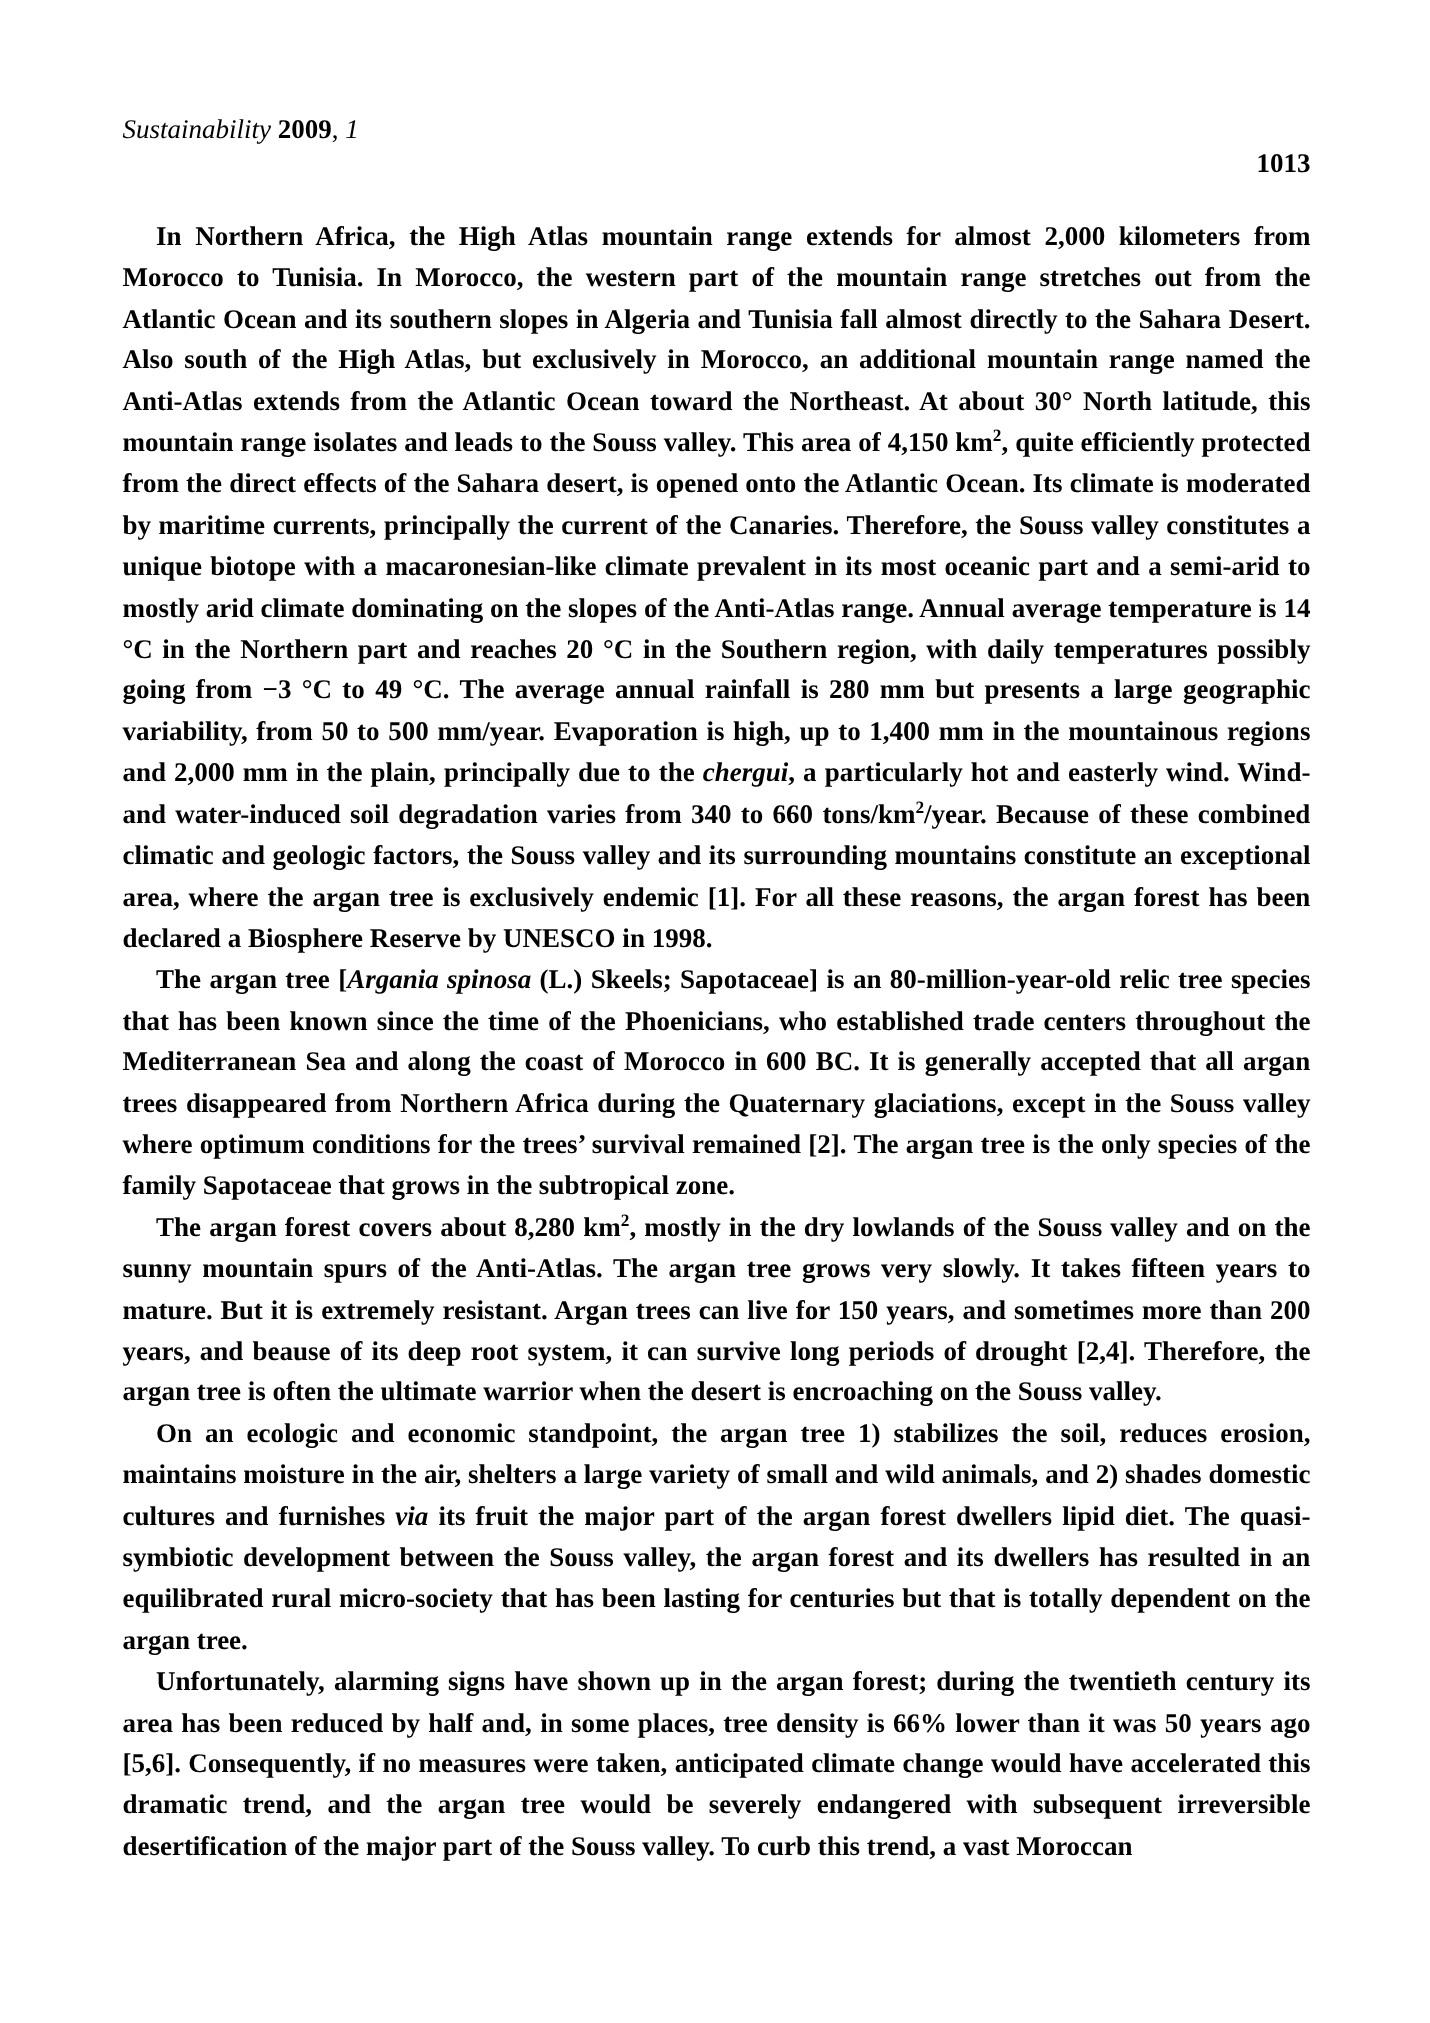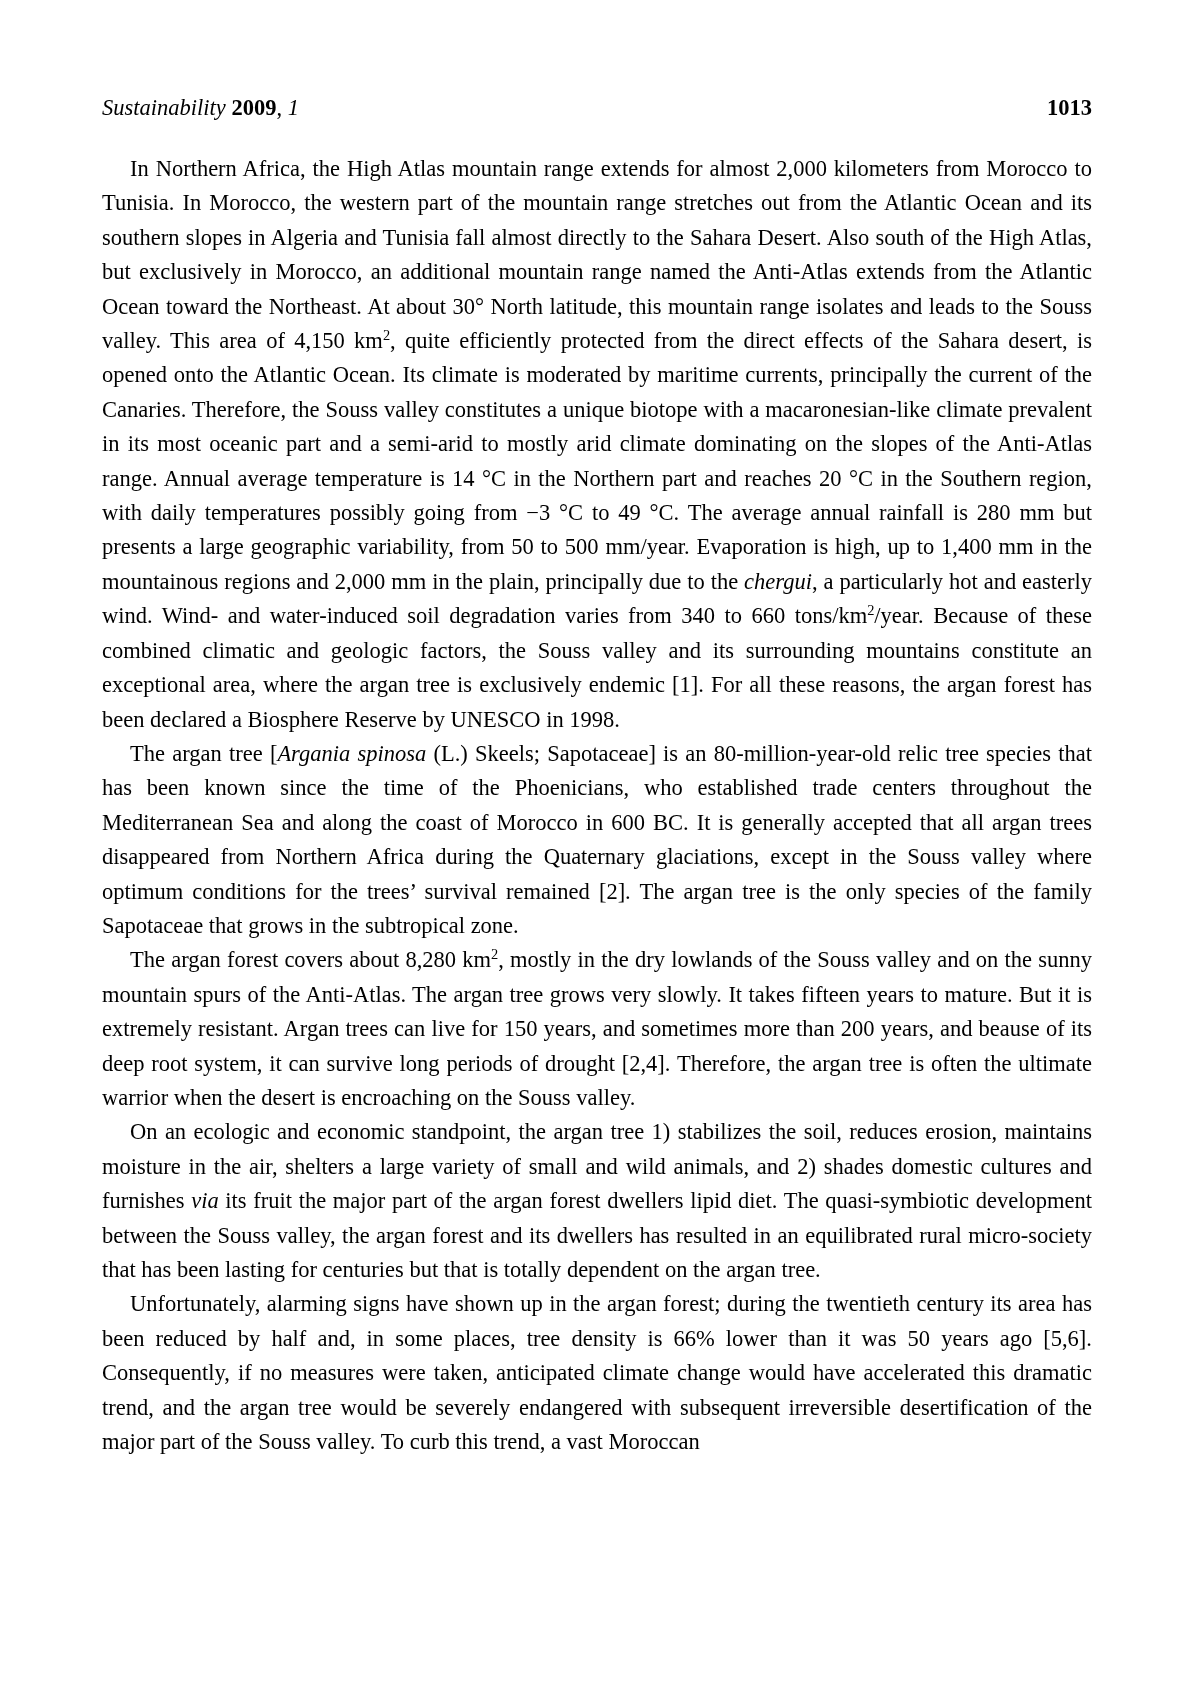--- a/index.html
+++ b/index.html
@@ -19,37 +19,38 @@
     overflow: hidden;
   }
   .running-header {
     display: flex;
     justify-content: space-between;
     align-items: flex-start;
     font-size: 22.5px;
     line-height: 27px;
   }
   .journal-citation { white-space: pre-wrap; }
-  .page-number { font-weight: 700; }
+  .page-number { font-weight: 700; margin-top: 28px; }
   .section-heading {
     font-size: 23px;
     font-weight: 700;
     line-height: 30px;
     margin: 40px 0 0 0;
   }
   .article-body {
     margin-top: 31px;
   }
   .para {
     margin: 0;
     text-align: justify;
     text-indent: 28px;
     font-size: 22.5px;
     line-height: 34.4px;
     hyphens: none;
+    font-weight: bold;
   }
   .s-i { font-style: italic; }
   .s-b { font-weight: 700; }
   .s-sup {
     font-size: 0.64em;
     vertical-align: super;
     line-height: 0;
   }
 </style>
 </head>

